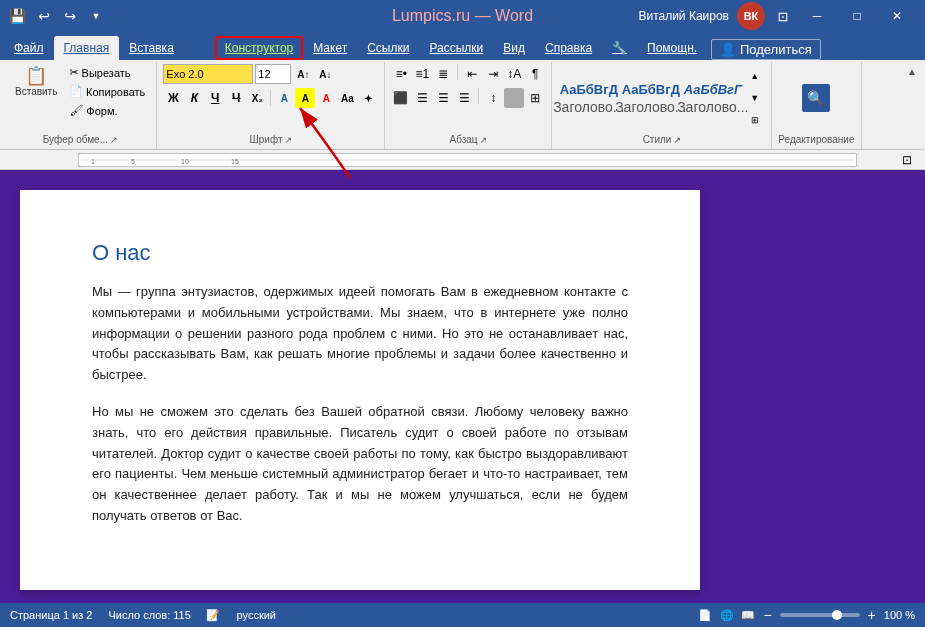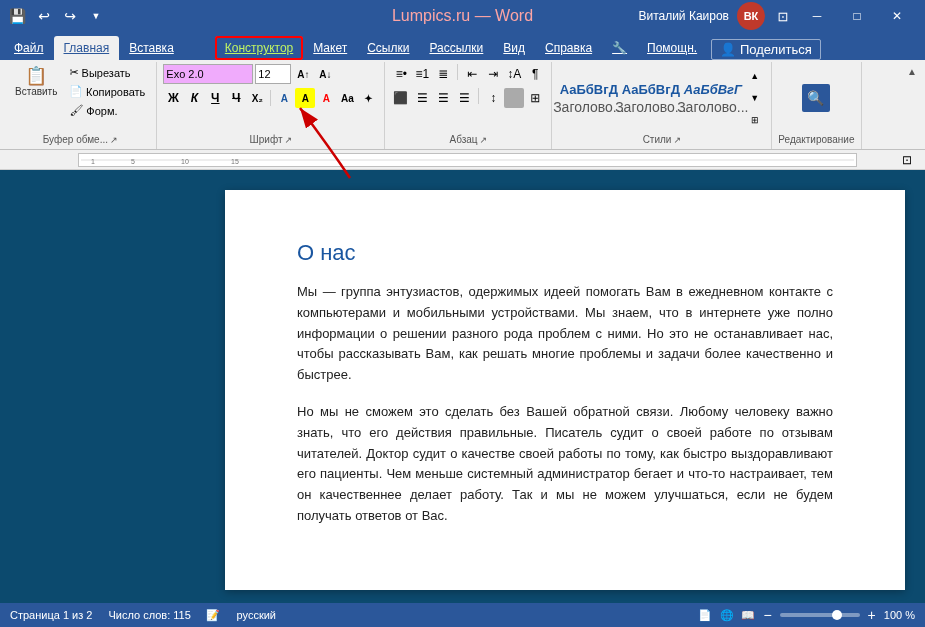--- a/index.html
+++ b/index.html
@@ -97,21 +97,21 @@
       color: #333;
       border: 1px solid transparent;
     }
     .ribbon-btn-icon { font-size: 18px; line-height: 1; margin-bottom: 1px; }
     .ribbon-btn-label { font-size: 10px; text-align: center; }
 
     .ribbon-small-btns { display: flex; flex-direction: column; gap: 2px; }
     .ribbon-small-btn { display: flex; align-items: center; gap: 3px; padding: 1px 4px; cursor: pointer; border-radius: 2px; font-size: 11px; border: 1px solid transparent; }
 
     
-    .font-select { font-size: 11px; height: 20px; border: 1px solid #aaa; background: #f0abfc; padding: 0 2px; width: 90px; }
+    .font-select { font-size: 11px; height: 20px; border: 1px solid #aaa; background: #fde047; padding: 0 2px; width: 90px; }
     .font-size-select { font-size: 11px; height: 20px; border: 1px solid #aaa; background: white; padding: 0 2px; width: 36px; }
     .font-row { display: flex; align-items: center; gap: 2px; margin-bottom: 2px; }
     .font-format-row { display: flex; align-items: center; gap: 1px; }
     .fmt-btn { width: 20px; height: 20px; display: flex; align-items: center; justify-content: center; cursor: pointer; border: 1px solid transparent; border-radius: 2px; font-size: 12px; font-weight: bold; }
 
     
     .para-btn { width: 20px; height: 20px; display: flex; align-items: center; justify-content: center; cursor: pointer; border: 1px solid transparent; border-radius: 2px; font-size: 12px; }
     .style-item { width: 60px; height: 58px; display: flex; flex-direction: column; align-items: center; justify-content: center; border: 1px solid transparent; cursor: pointer; border-radius: 2px; padding: 2px; }
     .style-preview { font-size: 14px; font-weight: bold; margin-bottom: 2px; }
     .style-label { font-size: 14px; color: #555; text-align: center; }
@@ -134,24 +134,24 @@
       height: 14px;
       flex: 1;
       margin: 0 40px;
       border: 1px solid #c0c0c0;
       position: relative;
       overflow: hidden;
     }
 
     
     .doc-area {
-      background: #0c4a6e;
+      background: #4c1d95;
       flex: 1;
       display: flex;
-      justify-content: flex-end;
+      justify-content: flex-start;
       padding: 20px;
       overflow-y: auto;
       height: calc(627px - 32px - 28px - 90px - 20px - 24px);
     }
     .doc-page {
       background: white;
       width: 680px;
       min-height: 400px;
       padding: 50px 72px;
       box-shadow: 0 2px 8px rgba(0,0,0,0.3);

